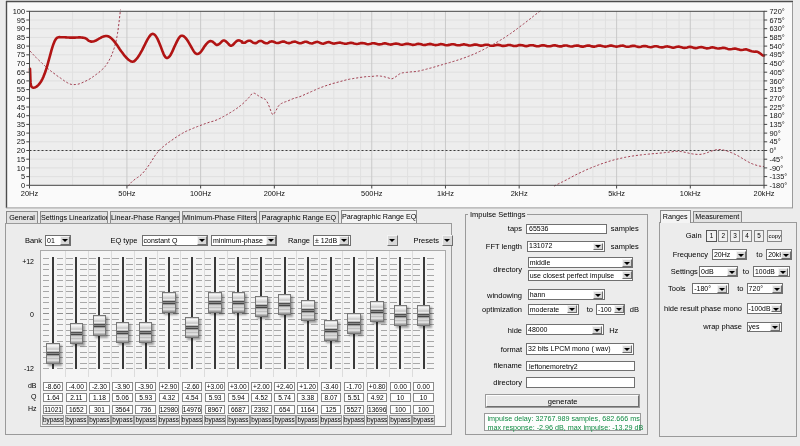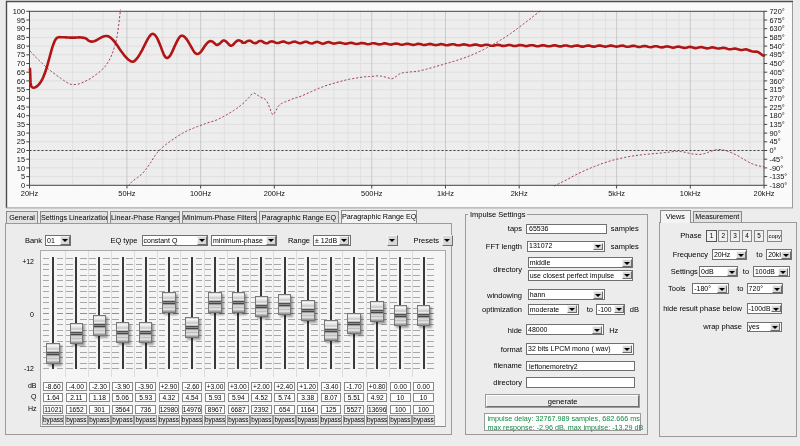--- a/index.html
+++ b/index.html
@@ -1125,24 +1125,24 @@
     <span style="position:absolute;right:0.5px;top:0.5px;bottom:0.5px;width:10px;background:#d7d7d7;border:1px solid;border-color:#f4f4f4 #6e6e6e #6e6e6e #f4f4f4;">
       <i style="position:absolute;left:50%;top:50%;margin:-1px 0 0 -3px;width:0;height:0;border:3px solid transparent;border-top:3.5px solid #000;"></i>
     </span>
   </div>
 <div style="position:absolute;right:278.0px;top:361.4px;font-size:7.5px;color:#000;white-space:nowrap;">filename</div>
 <div style="position:absolute;left:526.0px;top:360.5px;width:109.1px;height:10.6px;background:#fff;border:1px solid #707070;font-size:7.0px;color:#000;white-space:nowrap;overflow:hidden;line-height:9.1px;padding-left:2px;">leftonemoretry2</div>
 <div style="position:absolute;right:278.0px;top:378.1px;font-size:7.5px;color:#000;white-space:nowrap;">directory</div>
 <div style="position:absolute;left:526.0px;top:376.8px;width:109.1px;height:11.2px;background:#fff;border:1px solid #707070;font-size:7.0px;color:#000;white-space:nowrap;overflow:hidden;line-height:9.7px;padding-left:2px;"></div>
 <div style="position:absolute;left:485.8px;top:394.9px;width:153.6px;height:12.1px;background:#e9e9e9;border:1px solid;border-color:#fdfdfd #6e6e6e #6e6e6e #fdfdfd;box-shadow:0 0 0 1px #9a9a9a;font-size:7.5px;text-align:center;line-height:11px;">generate</div>
 <div style="position:absolute;left:483.5px;top:413.3px;width:157.9px;height:18.1px;border:1px solid #9a9a9a;background:#fdfdfd;font-size:7.2px;color:#0f8a42;line-height:8.5px;padding:1px 0 0 3px;white-space:nowrap;">impulse delay: 32767.989 samples, 682.666 ms<br>max response: -2.96 dB, max impulse: -13.29 dB</div>
-<div style="position:absolute;left:660px;top:209.8px;width:30.5px;height:13px;background:#f4f4f4;border:1px solid #8a8a8a;border-bottom:none;font-size:7.2px;text-align:center;line-height:12px;z-index:3;">Views</div>
+<div style="position:absolute;left:660px;top:209.8px;width:30.5px;height:13px;background:#f4f4f4;border:1px solid #8a8a8a;border-bottom:none;font-size:7.2px;text-align:center;line-height:12px;z-index:3;">Ranges</div>
 <div style="position:absolute;left:692.5px;top:211.3px;width:49.5px;height:11px;background:#e2e2e2;border:1px solid #8a8a8a;border-bottom:none;font-size:7.2px;text-align:center;line-height:10.5px;">Measurement</div>
 <div style="position:absolute;left:658.5px;top:222.3px;width:138px;height:215px;background:#ececec;border:1px solid #9a9a9a;"></div>
-<div style="position:absolute;right:98.4px;top:231.0px;font-size:7.5px;color:#000;white-space:nowrap;">Phase</div>
+<div style="position:absolute;right:98.4px;top:231.0px;font-size:7.5px;color:#000;white-space:nowrap;">Gain</div>
 <div style="position:absolute;left:706.3px;top:229.7px;width:10.3px;height:12.2px;background:#f0f0f0;border:1.4px solid #555;font-size:6.4px;text-align:center;line-height:10.5px;">1</div>
 <div style="position:absolute;left:718.2px;top:229.7px;width:10.3px;height:12.2px;background:#f0f0f0;border:1px solid #888;font-size:6.4px;text-align:center;line-height:10.5px;">2</div>
 <div style="position:absolute;left:730.0px;top:229.7px;width:10.3px;height:12.2px;background:#f0f0f0;border:1px solid #888;font-size:6.4px;text-align:center;line-height:10.5px;">3</div>
 <div style="position:absolute;left:741.9px;top:229.7px;width:10.3px;height:12.2px;background:#f0f0f0;border:1px solid #888;font-size:6.4px;text-align:center;line-height:10.5px;">4</div>
 <div style="position:absolute;left:753.8px;top:229.7px;width:10.3px;height:12.2px;background:#f0f0f0;border:1px solid #888;font-size:6.4px;text-align:center;line-height:10.5px;">5</div>
 <div style="position:absolute;left:767.2px;top:229.7px;width:15.2px;height:12.2px;background:#f0f0f0;border:1px solid #888;font-size:6px;text-align:center;line-height:10.5px;">copy</div>
 <div style="position:absolute;right:91.9px;top:249.8px;font-size:7.5px;color:#000;white-space:nowrap;">Frequency</div>
 <div style="position:absolute;left:711.9px;top:249.4px;width:35.6px;height:10.8px;background:#fff;border:1px solid #707070;font-size:7.0px;color:#000;white-space:nowrap;overflow:hidden;">
     <span style="position:absolute;left:1px;top:0;bottom:0;line-height:9.3px;">20Hz</span>
     <span style="position:absolute;right:0.5px;top:0.5px;bottom:0.5px;width:10px;background:#d7d7d7;border:1px solid;border-color:#f4f4f4 #6e6e6e #6e6e6e #f4f4f4;">
@@ -1177,21 +1177,21 @@
       <i style="position:absolute;left:50%;top:50%;margin:-1px 0 0 -3px;width:0;height:0;border:3px solid transparent;border-top:3.5px solid #000;"></i>
     </span>
   </div>
 <div style="position:absolute;left:737.2px;top:284.4px;font-size:7.5px;color:#000;white-space:nowrap;">to</div>
 <div style="position:absolute;left:746.6px;top:283.1px;width:36.5px;height:11.2px;background:#fff;border:1px solid #707070;font-size:7.0px;color:#000;white-space:nowrap;overflow:hidden;">
     <span style="position:absolute;left:1px;top:0;bottom:0;line-height:9.7px;">720°</span>
     <span style="position:absolute;right:0.5px;top:0.5px;bottom:0.5px;width:10px;background:#d7d7d7;border:1px solid;border-color:#f4f4f4 #6e6e6e #6e6e6e #f4f4f4;">
       <i style="position:absolute;left:50%;top:50%;margin:-1px 0 0 -3px;width:0;height:0;border:3px solid transparent;border-top:3.5px solid #000;"></i>
     </span>
   </div>
-<div style="position:absolute;right:58.0px;top:304.0px;font-size:7.5px;color:#000;white-space:nowrap;">hide result phase below</div>
+<div style="position:absolute;right:58.0px;top:304.0px;font-size:7.5px;color:#000;white-space:nowrap;">hide result phase mono</div>
 <div style="position:absolute;left:746.5px;top:303.3px;width:35.5px;height:10.5px;background:#fff;border:1px solid #707070;font-size:6.8px;color:#000;white-space:nowrap;overflow:hidden;">
     <span style="position:absolute;left:1px;top:0;bottom:0;line-height:9.0px;">-100dB</span>
     <span style="position:absolute;right:0.5px;top:0.5px;bottom:0.5px;width:10px;background:#d7d7d7;border:1px solid;border-color:#f4f4f4 #6e6e6e #6e6e6e #f4f4f4;">
       <i style="position:absolute;left:50%;top:50%;margin:-1px 0 0 -3px;width:0;height:0;border:3px solid transparent;border-top:3.5px solid #000;"></i>
     </span>
   </div>
 <div style="position:absolute;right:58.0px;top:322.2px;font-size:7.5px;color:#000;white-space:nowrap;">wrap phase</div>
 <div style="position:absolute;left:746.5px;top:321.8px;width:35.4px;height:10.3px;background:#fff;border:1px solid #707070;font-size:7.0px;color:#000;white-space:nowrap;overflow:hidden;">
     <span style="position:absolute;left:1px;top:0;bottom:0;line-height:8.8px;">yes</span>
     <span style="position:absolute;right:0.5px;top:0.5px;bottom:0.5px;width:10px;background:#d7d7d7;border:1px solid;border-color:#f4f4f4 #6e6e6e #6e6e6e #f4f4f4;">

